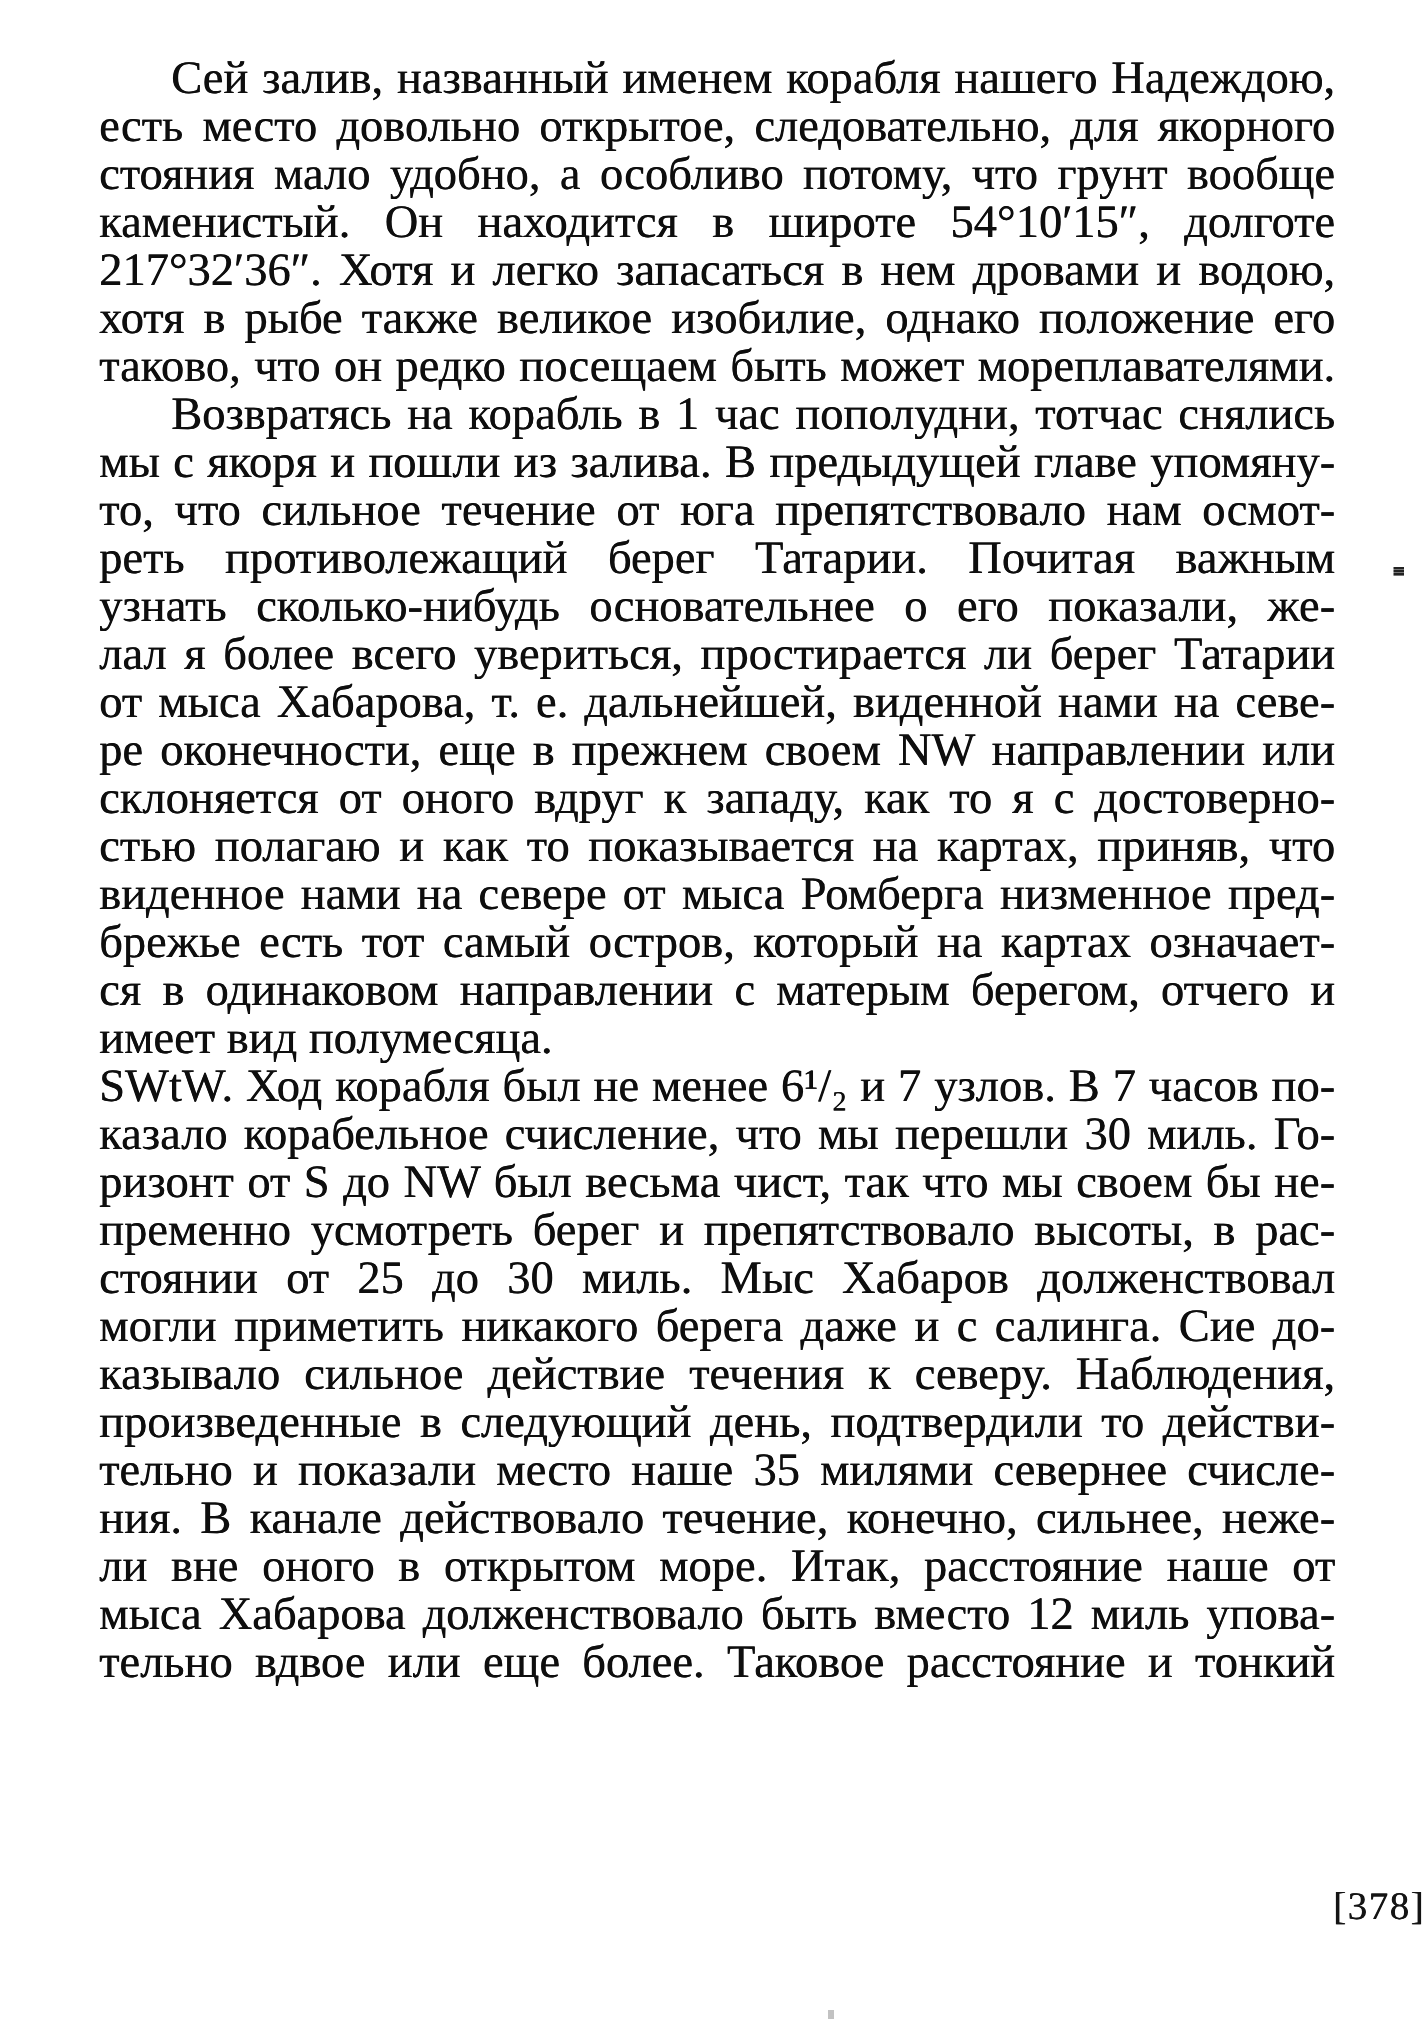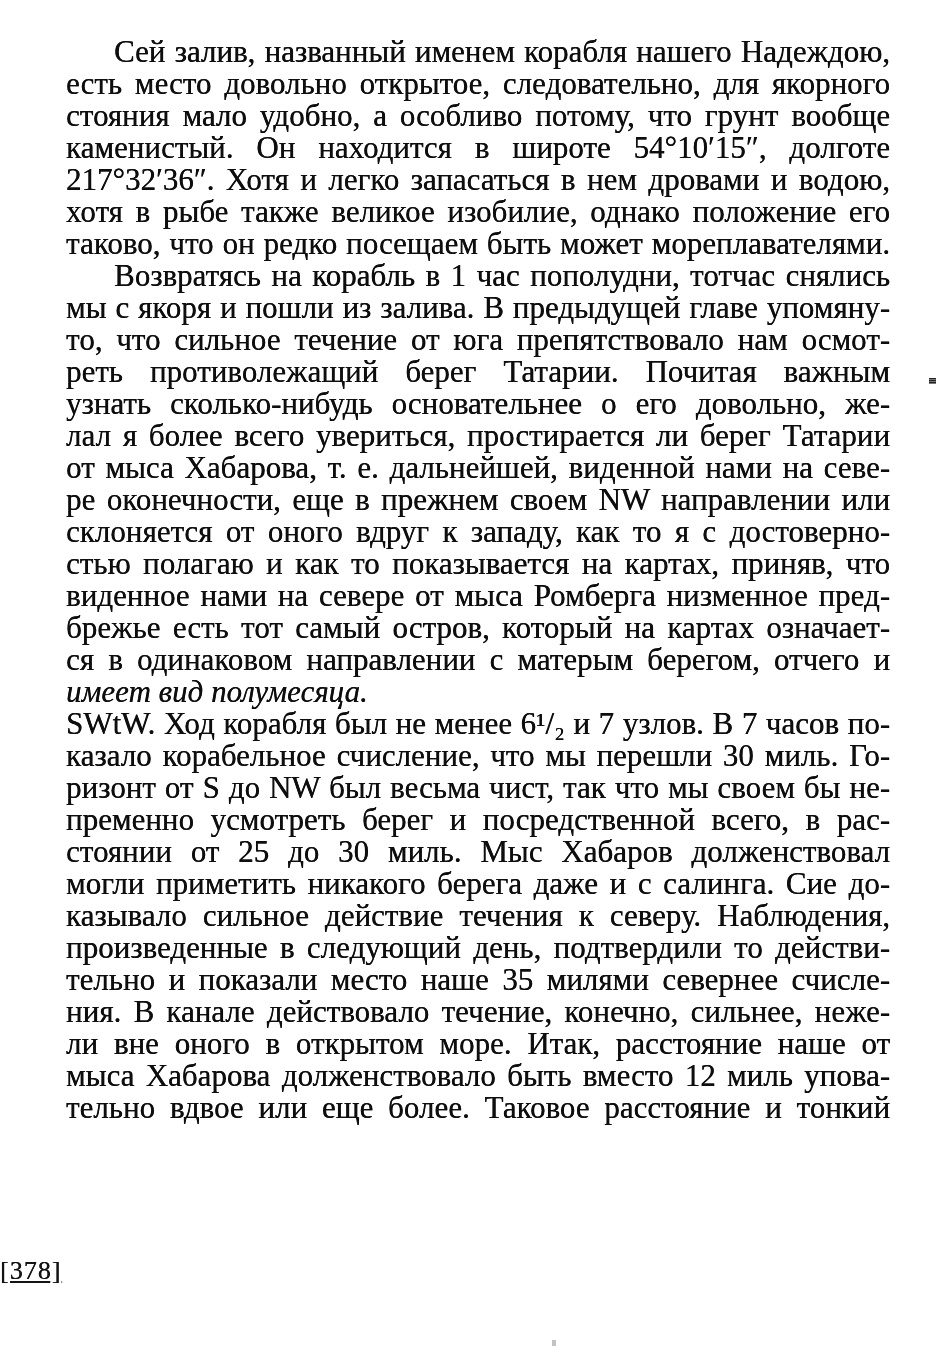--- a/index.html
+++ b/index.html
@@ -31,34 +31,32 @@
     -moz-text-align-last: justify;
     text-shadow: 0.3px 0 0 currentColor; 
     white-space: nowrap;
     overflow: visible;
   }
   .ln.indent {
     text-indent: 48px;
   }
   .ln.endp {
     text-align-last: left;
-    font-style: italic;
     -moz-text-align-last: left;
   }
   .page-number {
     position: absolute;
     left: 0;
     top: 1256px;
     width: 950px;
-    text-align: left;
+    text-align: right;
     font-size: 26px;
     letter-spacing: 1px;
     color: #141414;
     text-shadow: 0.3px 0 0 currentColor;
-    text-decoration: underline;
   }
   .artifact {
     position: absolute;
     background: #3c3c3c;
   }
   .artifact.a1 {
     left: 929px;
     top: 378px;
     width: 7px;
     height: 6px;
@@ -85,35 +83,35 @@
     <div class="ln">стояния мало удобно, а особливо потому, что грунт вообще</div>
     <div class="ln">каменистый. Он находится в широте 54°10′15″, долготе</div>
     <div class="ln">217°32′36″. Хотя и легко запасаться в нем дровами и водою,</div>
     <div class="ln">хотя в рыбе также великое изобилие, однако положение его</div>
     <div class="ln">таково, что он редко посещаем быть может мореплавателями.</div>
 
     <div class="ln indent">Возвратясь на корабль в 1 час пополудни, тотчас снялись</div>
     <div class="ln">мы с якоря и пошли из залива. В предыдущей главе упомяну-</div>
     <div class="ln">то, что сильное течение от юга препятствовало нам осмот-</div>
     <div class="ln">реть противолежащий берег Татарии. Почитая важным</div>
-    <div class="ln">узнать сколько-нибудь основательнее о его довольно, же-</div>
+    <div class="ln">узнать сколько-нибудь основательнее о его показали, же-</div>
     <div class="ln">лал я более всего увериться, простирается ли берег Татарии</div>
     <div class="ln">от мыса Хабарова, т. е. дальнейшей, виденной нами на севе-</div>
     <div class="ln">ре оконечности, еще в прежнем своем NW направлении или</div>
     <div class="ln">склоняется от оного вдруг к западу, как то я с достоверно-</div>
     <div class="ln">стью полагаю и как то показывается на картах, приняв, что</div>
     <div class="ln">виденное нами на севере от мыса Ромберга низменное пред-</div>
     <div class="ln">брежье есть тот самый остров, который на картах означает-</div>
     <div class="ln">ся в одинаковом направлении с матерым берегом, отчего и</div>
     <div class="ln endp">имеет вид полумесяца.</div>
 
     <div class="ln">SWtW. Ход корабля был не менее 6¹/₂ и 7 узлов. В 7 часов по-</div>
     <div class="ln">казало корабельное счисление, что мы перешли 30 миль. Го-</div>
     <div class="ln">ризонт от S до NW был весьма чист, так что мы своем бы не-</div>
-    <div class="ln">пременно усмотреть берег и посредственной всего, в рас-</div>
+    <div class="ln">пременно усмотреть берег и препятствовало высоты, в рас-</div>
     <div class="ln">стоянии от 25 до 30 миль. Мыс Хабаров долженствовал</div>
     <div class="ln">могли приметить никакого берега даже и с салинга. Сие до-</div>
     <div class="ln">казывало сильное действие течения к северу. Наблюдения,</div>
     <div class="ln">произведенные в следующий день, подтвердили то действи-</div>
     <div class="ln">тельно и показали место наше 35 милями севернее счисле-</div>
     <div class="ln">ния. В канале действовало течение, конечно, сильнее, неже-</div>
     <div class="ln">ли вне оного в открытом море. Итак, расстояние наше от</div>
     <div class="ln">мыса Хабарова долженствовало быть вместо 12 миль упова-</div>
     <div class="ln">тельно вдвое или еще более. Таковое расстояние и тонкий</div>
 

